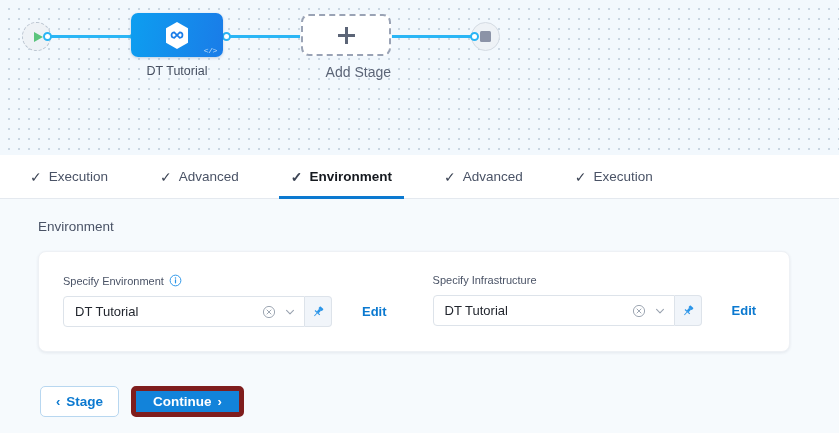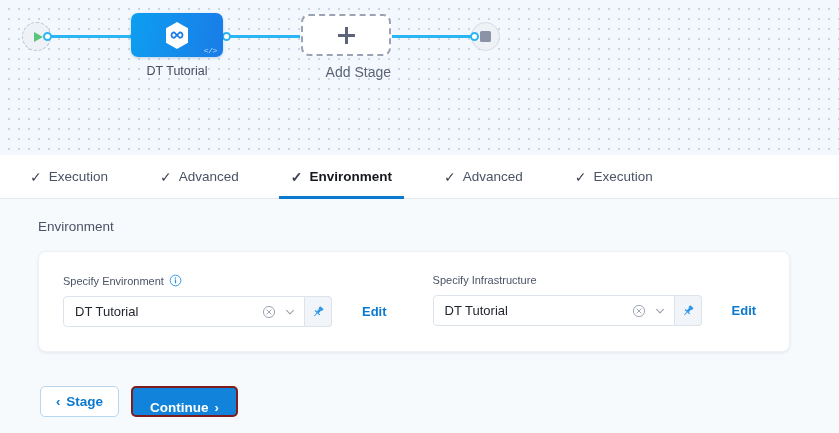--- a/index.html
+++ b/index.html
@@ -259,24 +259,23 @@
     cursor: pointer;
     padding: 0 15px;
   }
   .btn-back {
     background: #ffffff;
     border: 1px solid #b8d7f0;
     color: #0b79d0;
   }
   .btn-continue {
     background: #1283da;
-    border: 2px solid #7f1d1d;
+    border: 5px solid #7f1d1d;
     color: #ffffff;
     padding: 0 17px;
-    align-items: flex-end;
   }
   .chev-txt { font-size: 13px; font-weight: bold; }
 </style>
 </head>
 <body>
 
 <div class="canvas">
 
   <div class="edge e1"></div>
   <div class="edge e2"></div>

